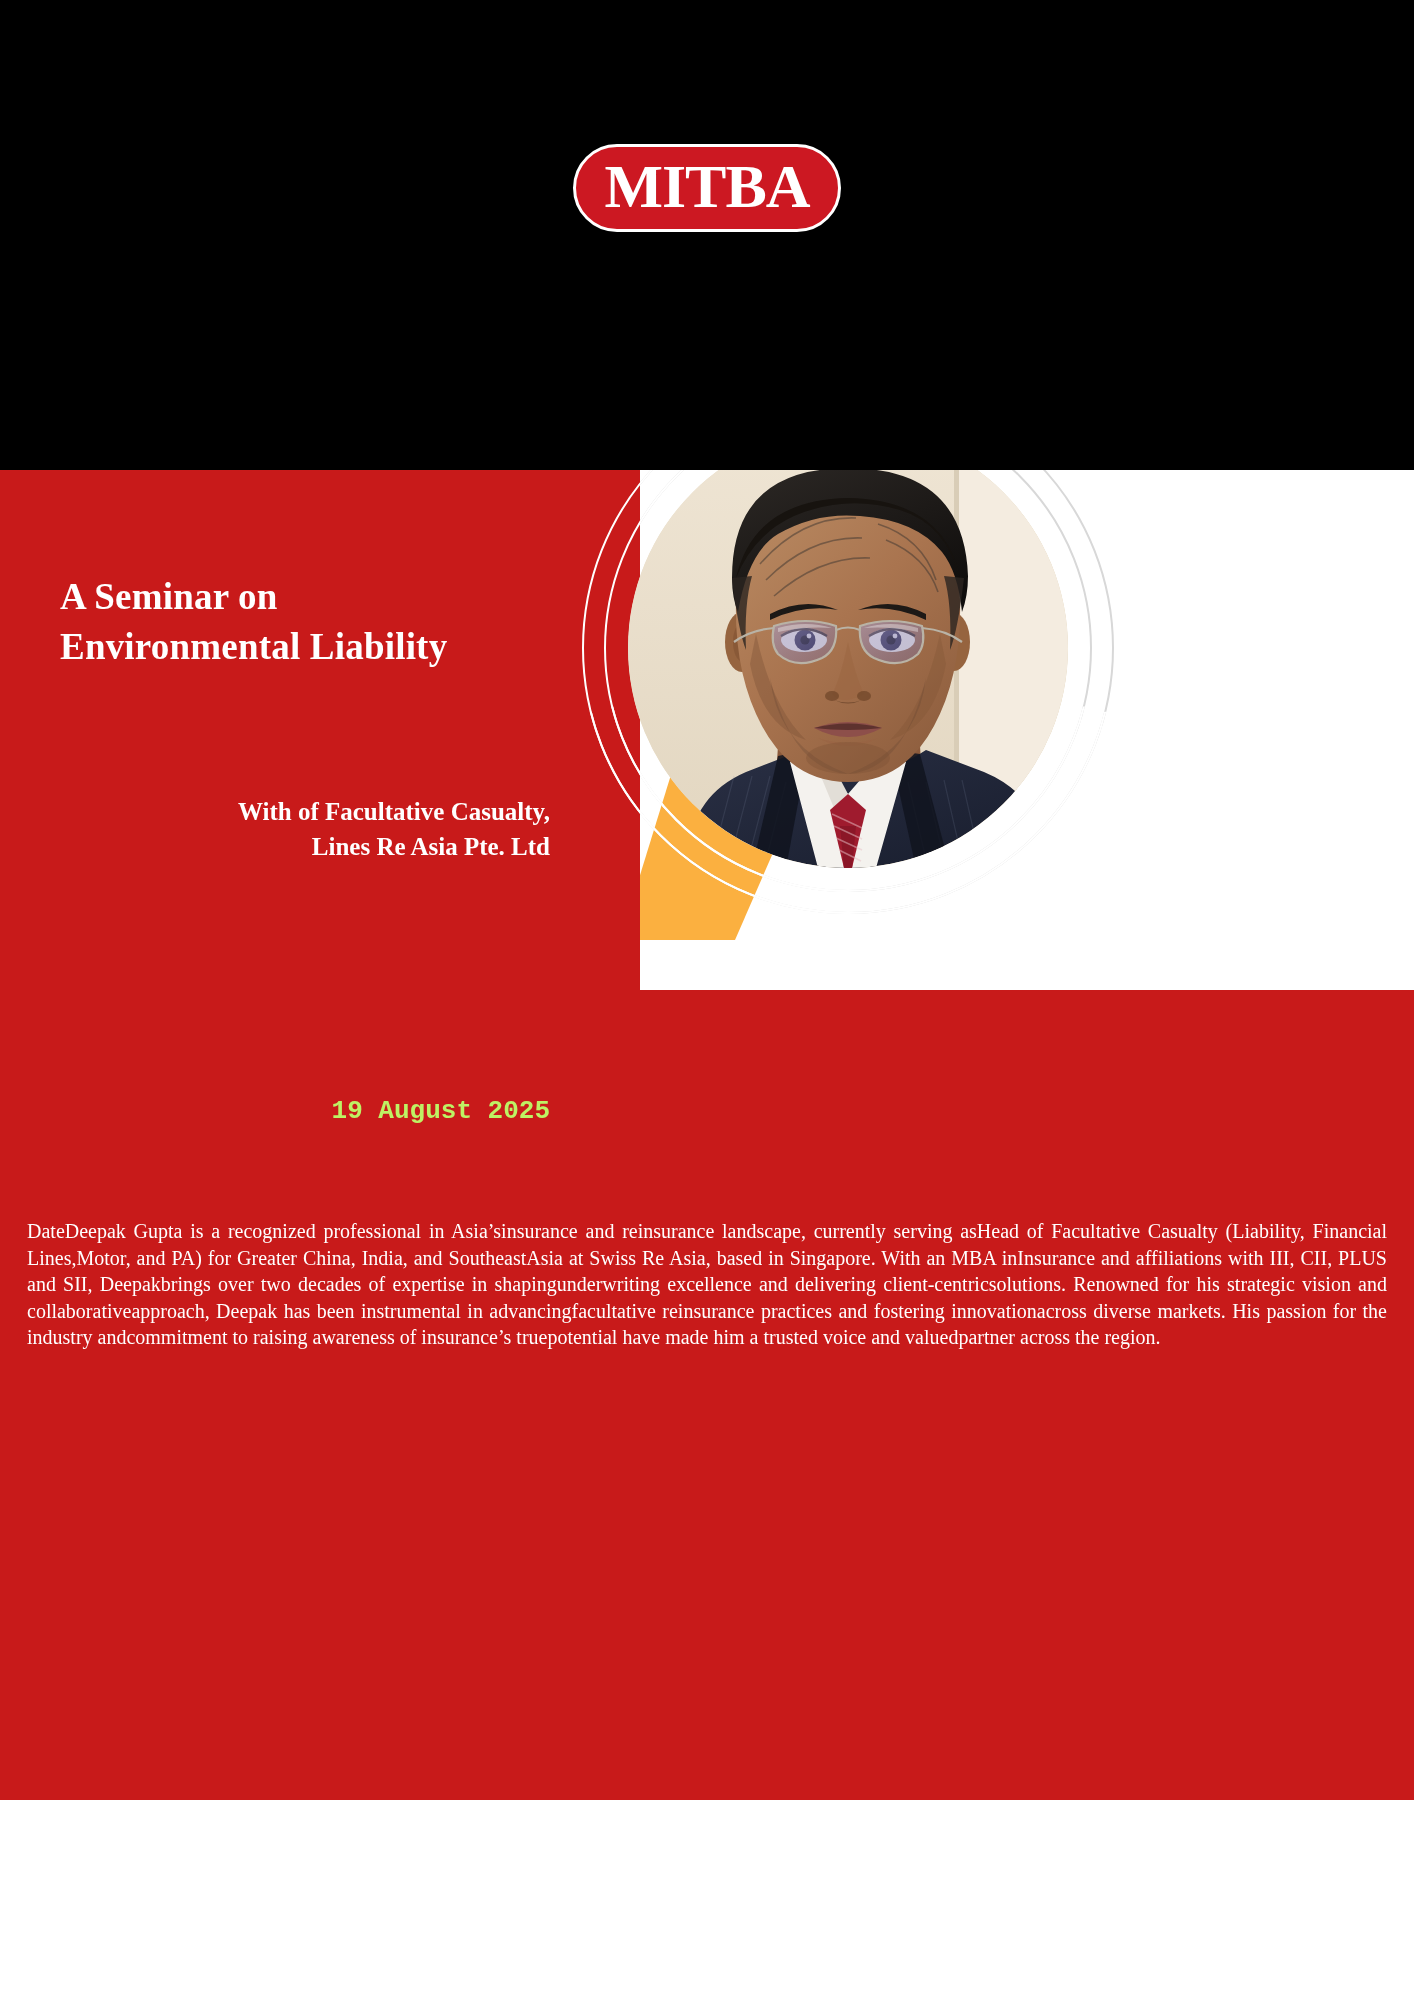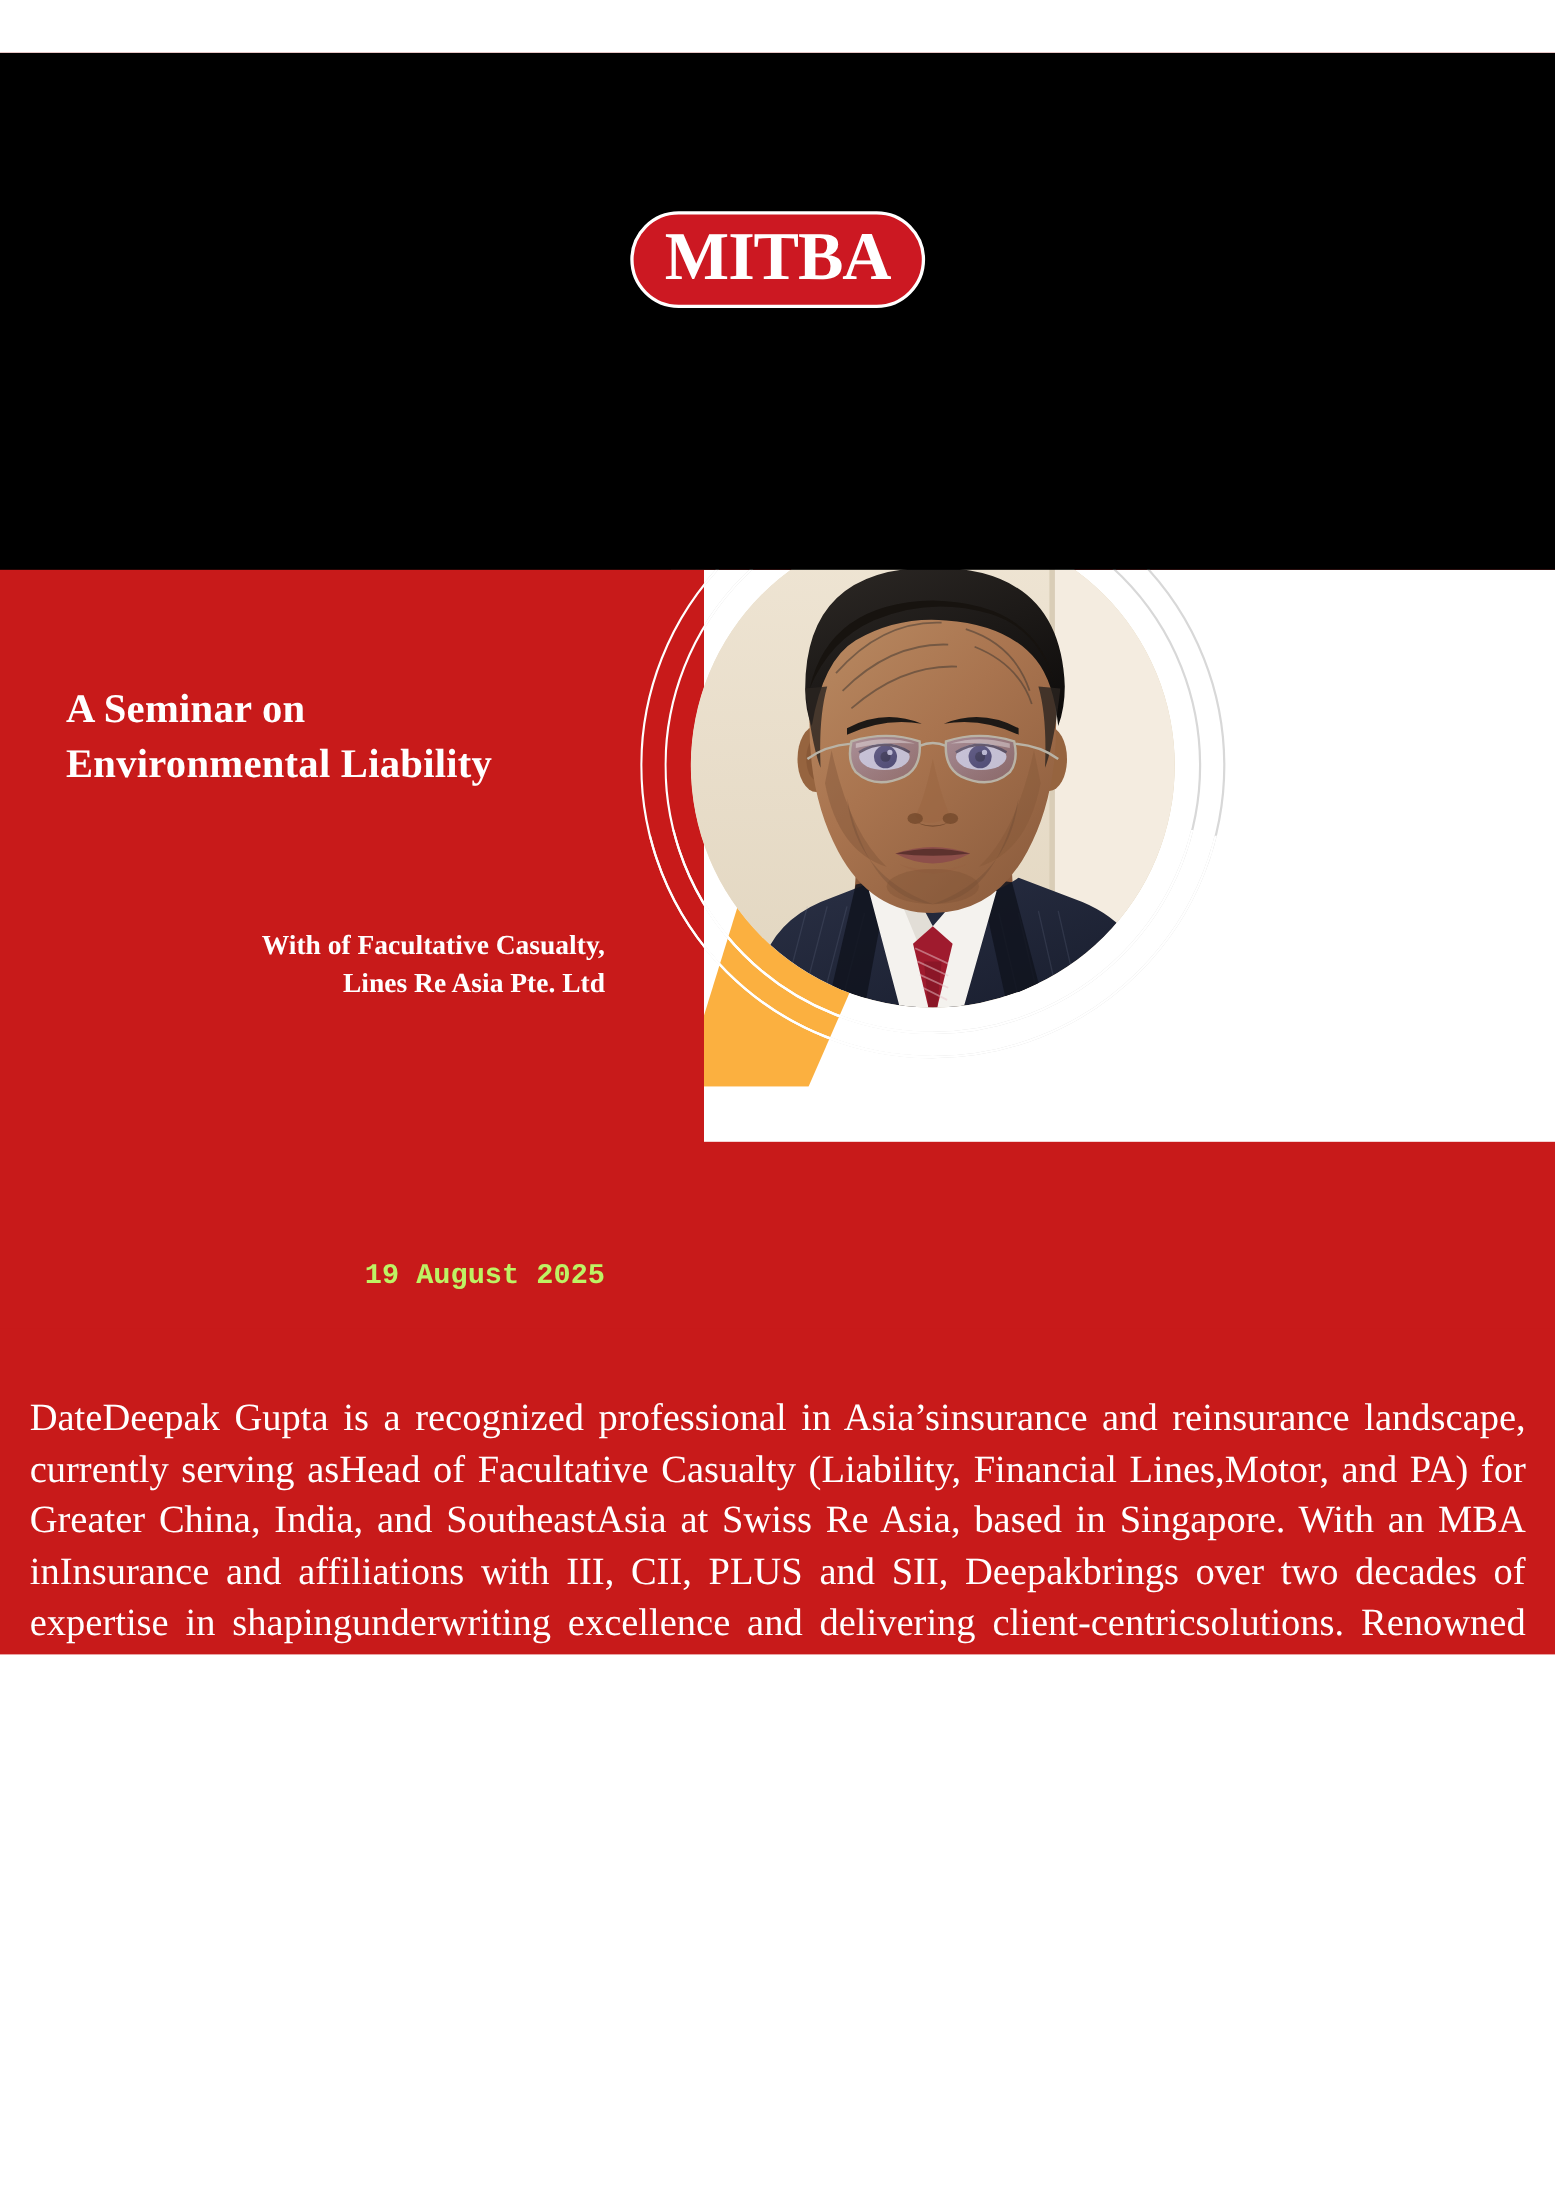--- a/index.html
+++ b/index.html
@@ -7,24 +7,23 @@
     padding: 0;
     background: #ffffff;
   }
   body {
     font-family: "Liberation Serif", serif;
   }
 
   .poster {
     position: relative;
     width: 1414px;
-    height: 1456px;
+    height: 1800px;
     overflow: hidden;
     background: #c81a1a;
-    margin-top: 48px;
   }
 
   
   .top-band {
     position: absolute;
     left: 0;
     top: 0;
     width: 1414px;
     height: 470px;
     background: #000000;
@@ -230,21 +229,21 @@
   }
 
   
   .bio {
     position: absolute;
     left: 27px;
     top: 1218px;
     width: 1360px;
     z-index: 30;
     font-family: "Liberation Serif", serif;
-    font-size: 35px;
+    font-size: 20px;
     line-height: 1.33;
     color: #ffffff;
     text-align: justify;
     text-justify: inter-word;
     hyphens: none;
   }
 </style>
 </head>
 <body>
 

